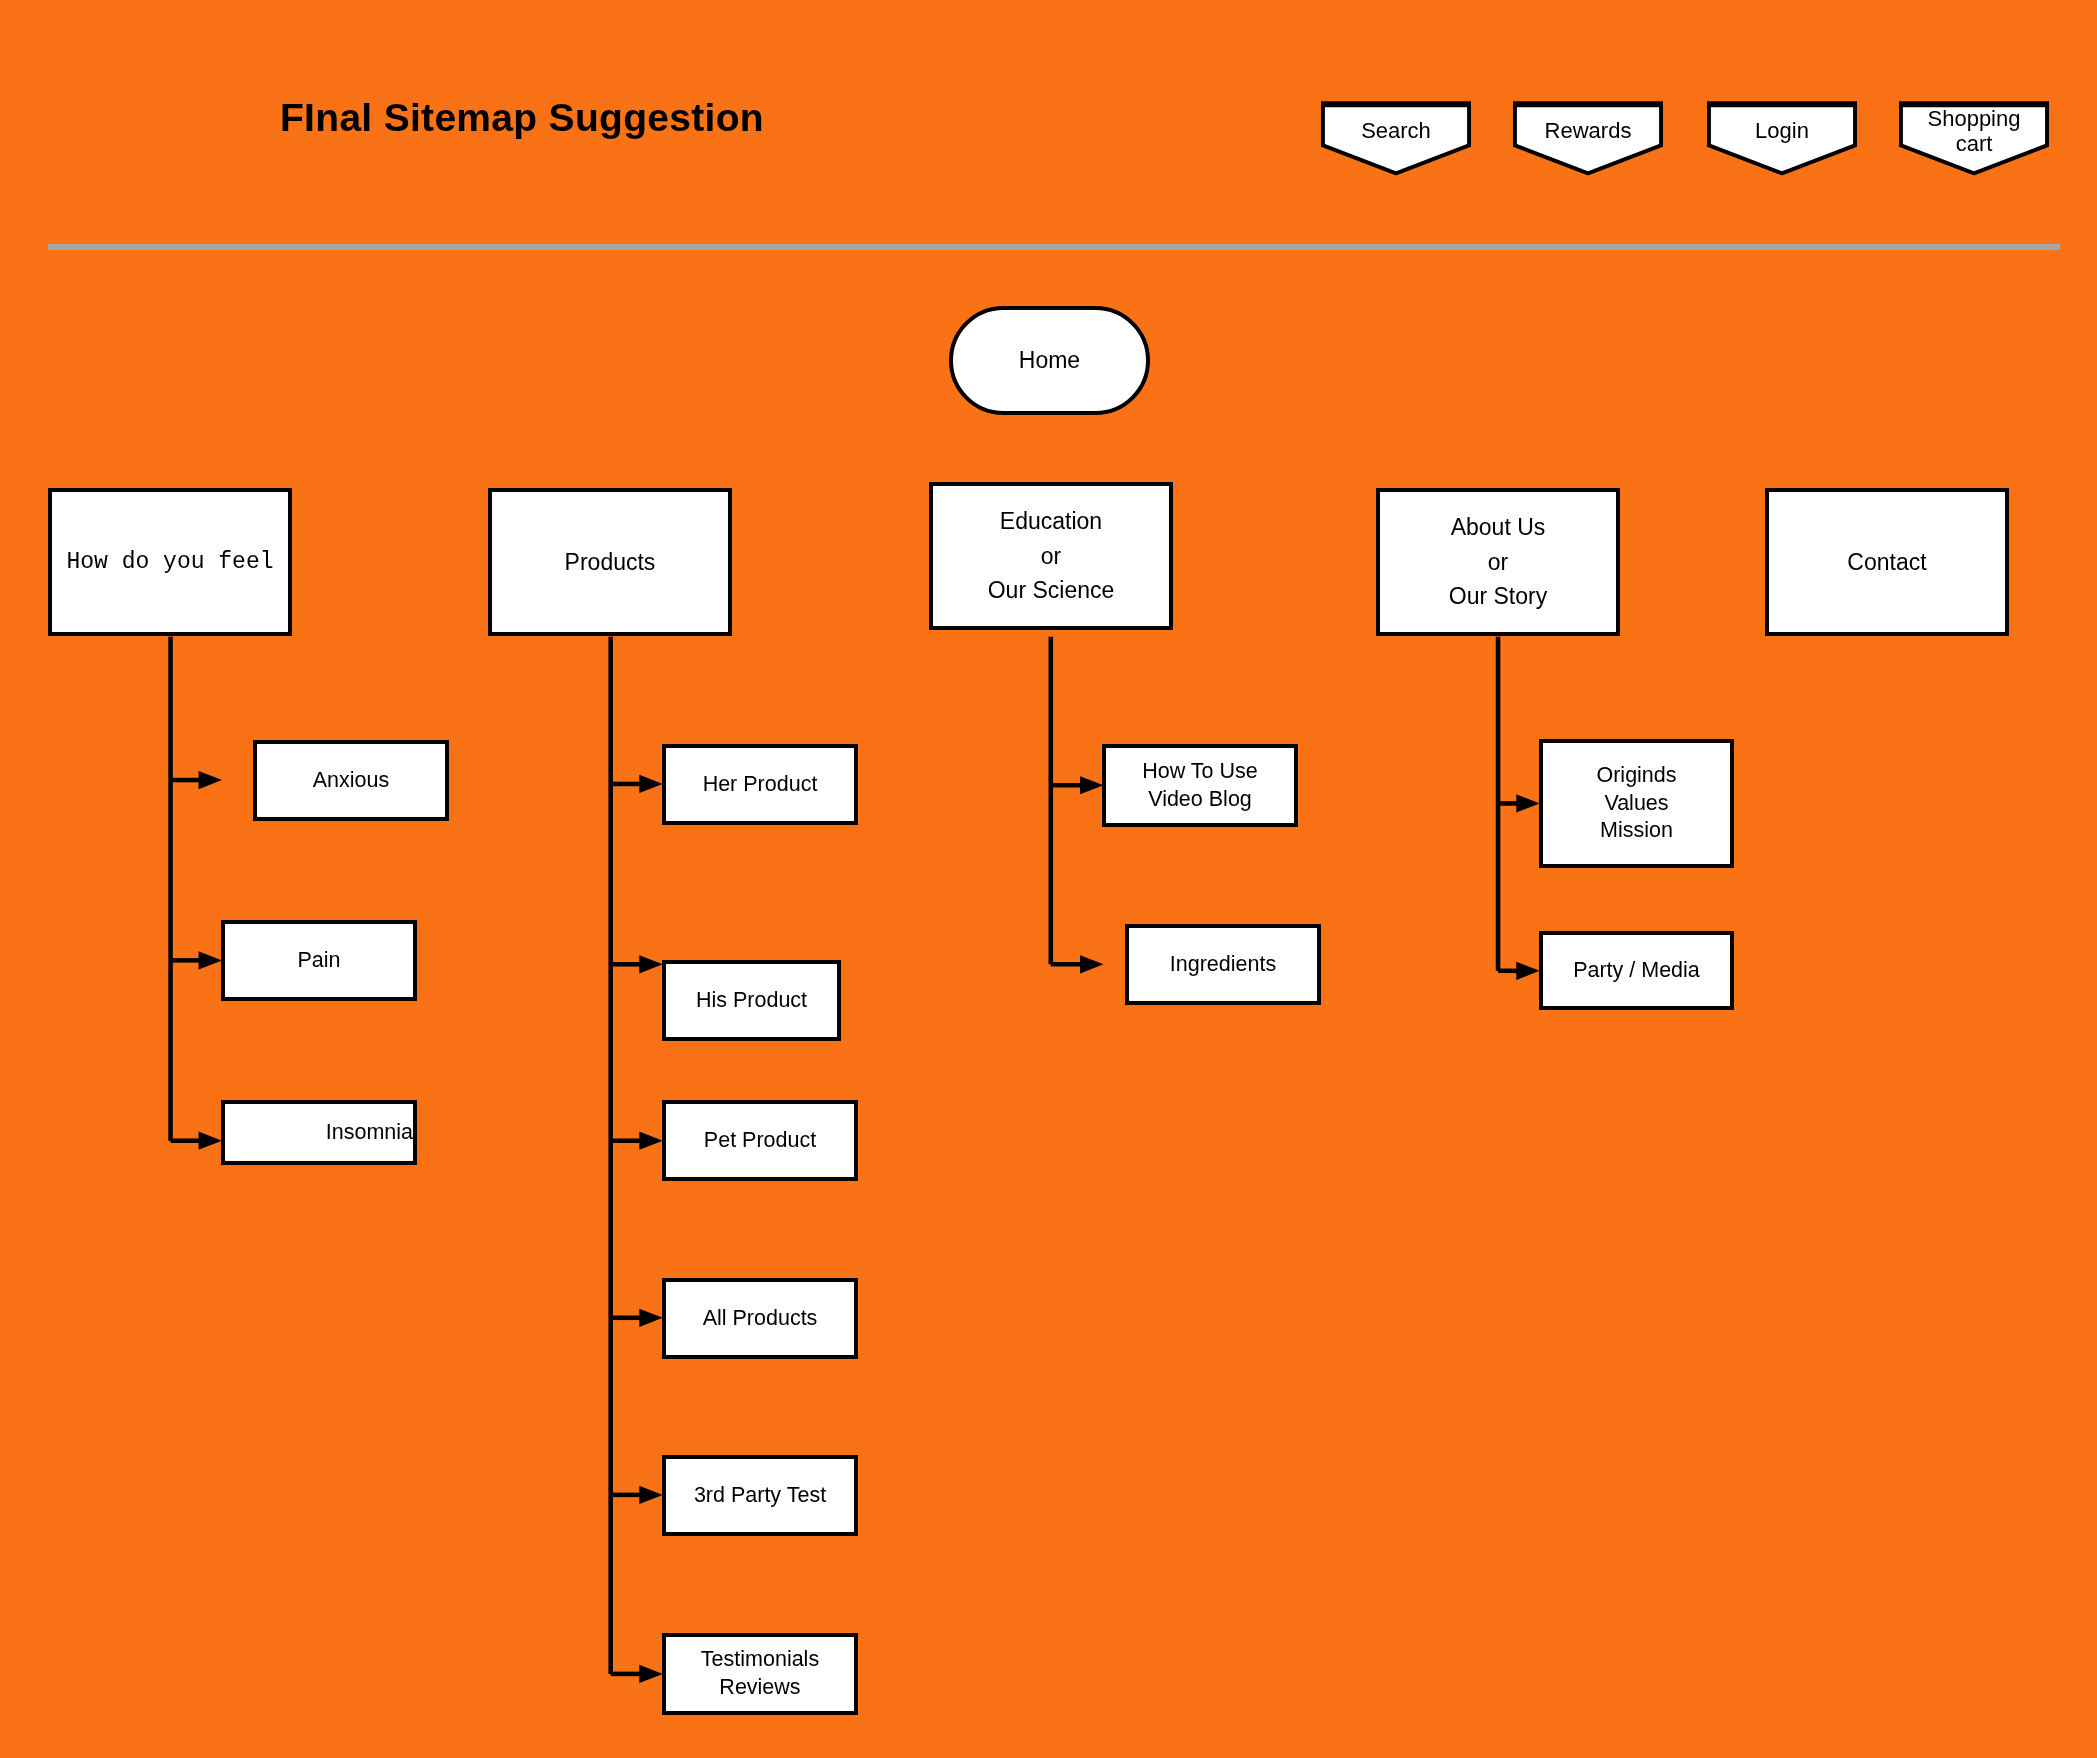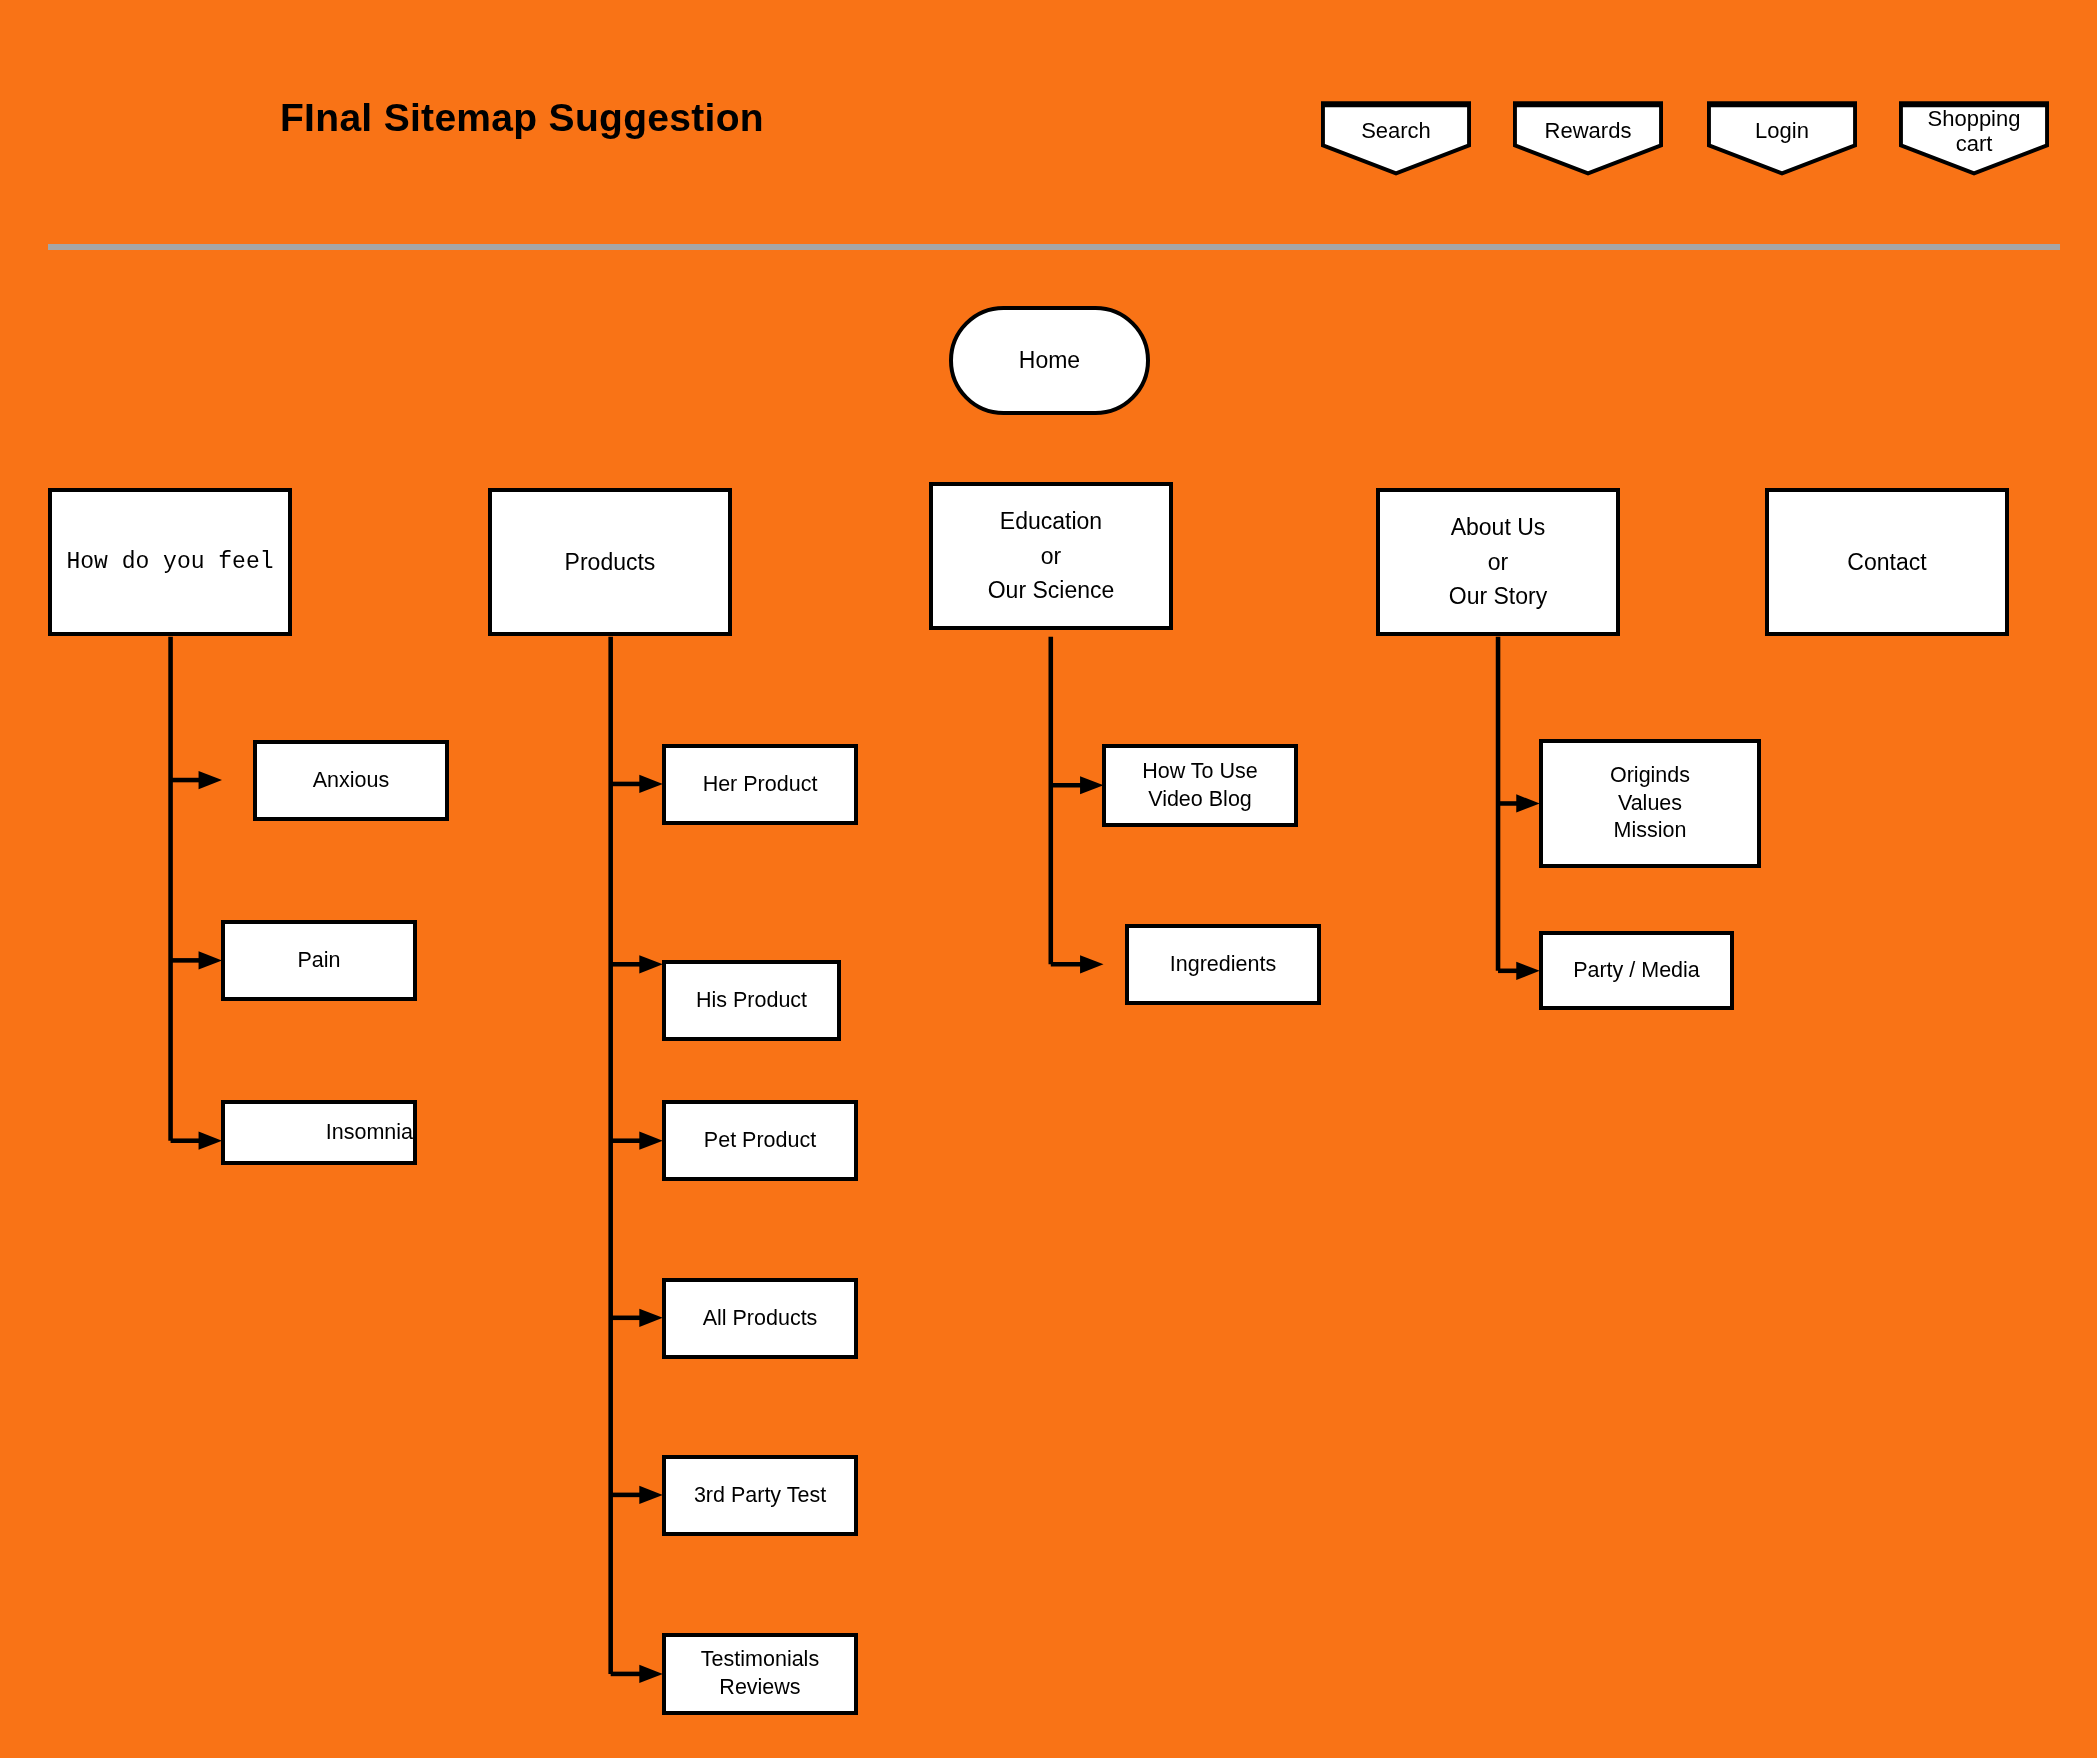--- a/index.html
+++ b/index.html
@@ -222,21 +222,21 @@
   </div>
 
   <div class="node child" style="left:1102px; top:744px; width:196px; height:83px;">
     <span class="lbl">How To Use
 Video Blog</span>
   </div>
   <div class="node child" style="left:1102px; top:924px; width:196px; height:81px;margin-left:23px;">
     <span class="lbl">Ingredients</span>
   </div>
 
-  <div class="node child" style="left:1539px; top:739px; width:222px; height:129px;">
+  <div class="node child" style="left:1539px; top:739px; width:195px; height:129px;">
     <span class="lbl">Originds
 Values
 Mission</span>
   </div>
   <div class="node child" style="left:1539px; top:931px; width:195px; height:79px;">
     <span class="lbl">Party / Media</span>
   </div>
 
 </div>
 

